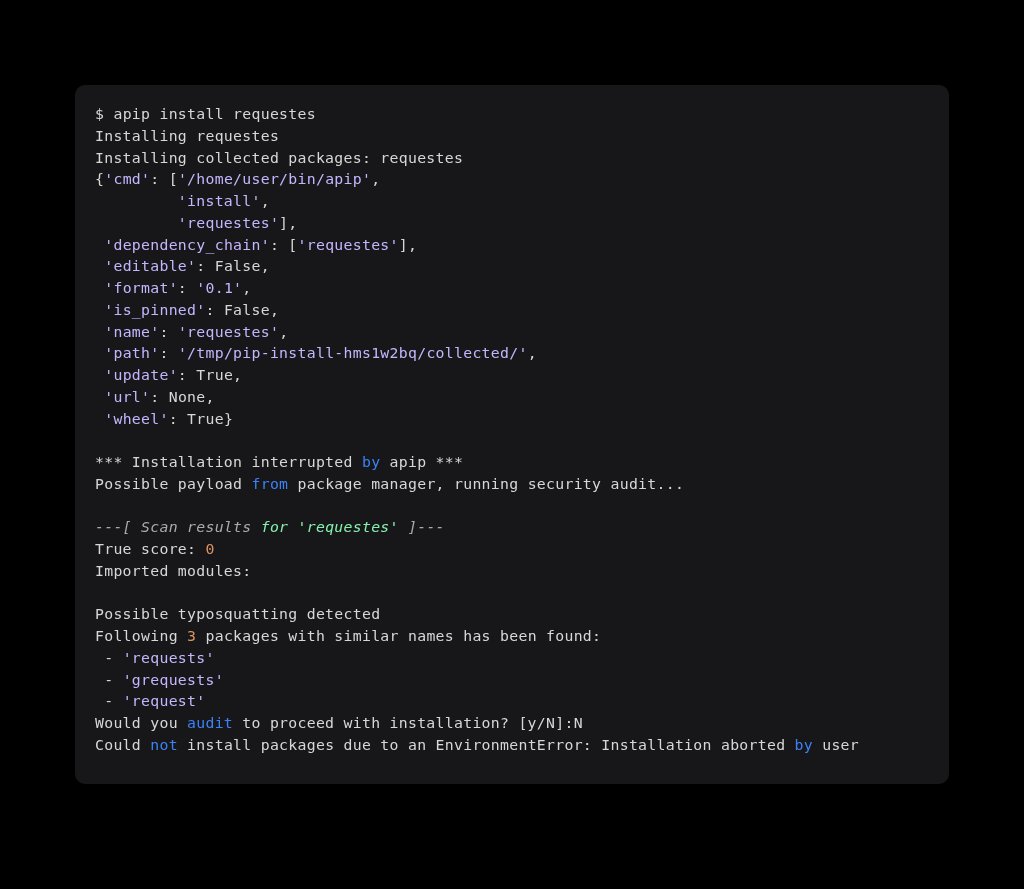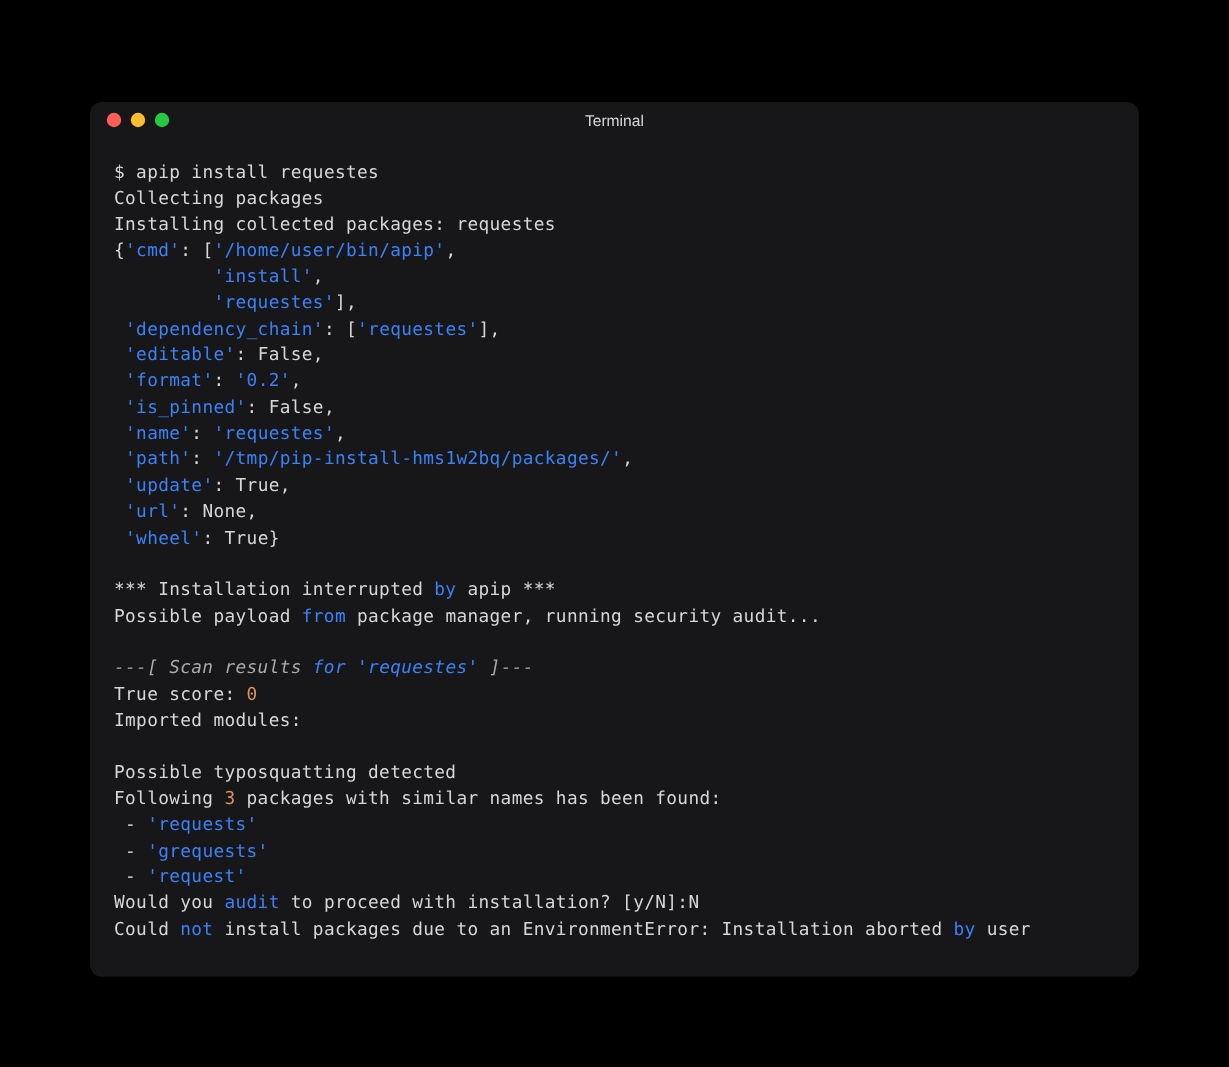--- a/index.html
+++ b/index.html
@@ -46,52 +46,44 @@
       font-family: -apple-system, BlinkMacSystemFont, sans-serif;
     }
     .terminal-body {
       padding: 18px 20px 28px 20px;
       font-size: 14.8px;
       line-height: 1.47;
       color: #d7d7d7;
       white-space: pre;
       letter-spacing: 0.02em;
     }
-    .s  { color: #3b82f6; }   
+    .s  { color: #c4b5fd; }   
     .n  { color: #de935f; }   
     .c  { color: #aaaaaa; font-style: italic; text-align: right; }  
-    .ce { color: #3b82f6; font-style: italic; }  
+    .ce { color: #86efac; font-style: italic; }  
     .k  { color: #3b82f6; }   
     .d  { color: #d7d7d7; }   
   </style>
 </head>
 <body>
 
 <div class="terminal-window">
-  <div class="titlebar">
-    <div class="traffic-lights">
-      <div class="light red"></div>
-      <div class="light yellow"></div>
-      <div class="light green"></div>
-    </div>
-    <div class="title">Terminal</div>
-  </div>
 
   <div class="terminal-body"><span class="d">$ </span><span class="d">apip install requestes</span>
-<span class="d">Collecting packages</span>
+<span class="d">Installing requestes</span>
 <span class="d">Installing collected packages: requestes</span>
 <span class="d">{</span><span class="s">'cmd'</span><span class="d">: [</span><span class="s">'/home/user/bin/apip'</span><span class="d">,</span>
 <span class="d">         </span><span class="s">'install'</span><span class="d">,</span>
 <span class="d">         </span><span class="s">'requestes'</span><span class="d">],</span>
 <span class="d"> </span><span class="s">'dependency_chain'</span><span class="d">: [</span><span class="s">'requestes'</span><span class="d">],</span>
 <span class="d"> </span><span class="s">'editable'</span><span class="d">: </span><span class="d">False</span><span class="d">,</span>
-<span class="d"> </span><span class="s">'format'</span><span class="d">: </span><span class="s">'0.2'</span><span class="d">,</span>
+<span class="d"> </span><span class="s">'format'</span><span class="d">: </span><span class="s">'0.1'</span><span class="d">,</span>
 <span class="d"> </span><span class="s">'is_pinned'</span><span class="d">: </span><span class="d">False</span><span class="d">,</span>
 <span class="d"> </span><span class="s">'name'</span><span class="d">: </span><span class="s">'requestes'</span><span class="d">,</span>
-<span class="d"> </span><span class="s">'path'</span><span class="d">: </span><span class="s">'/tmp/pip-install-hms1w2bq/packages/'</span><span class="d">,</span>
+<span class="d"> </span><span class="s">'path'</span><span class="d">: </span><span class="s">'/tmp/pip-install-hms1w2bq/collected/'</span><span class="d">,</span>
 <span class="d"> </span><span class="s">'update'</span><span class="d">: </span><span class="d">True</span><span class="d">,</span>
 <span class="d"> </span><span class="s">'url'</span><span class="d">: </span><span class="d">None</span><span class="d">,</span>
 <span class="d"> </span><span class="s">'wheel'</span><span class="d">: </span><span class="d">True</span><span class="d">}</span>
 
 <span class="d">*** Installation interrupted </span><span class="k">by</span><span class="d"> apip ***</span>
 <span class="d">Possible payload </span><span class="k">from</span><span class="d"> package manager, running security audit...</span>
 
 <span class="c">---[ Scan results </span><span class="ce">for</span><span class="c"> </span><span class="ce">'requestes'</span><span class="c"> ]---</span>
 <span class="d">True score: </span><span class="n">0</span>
 <span class="d">Imported modules:</span>

